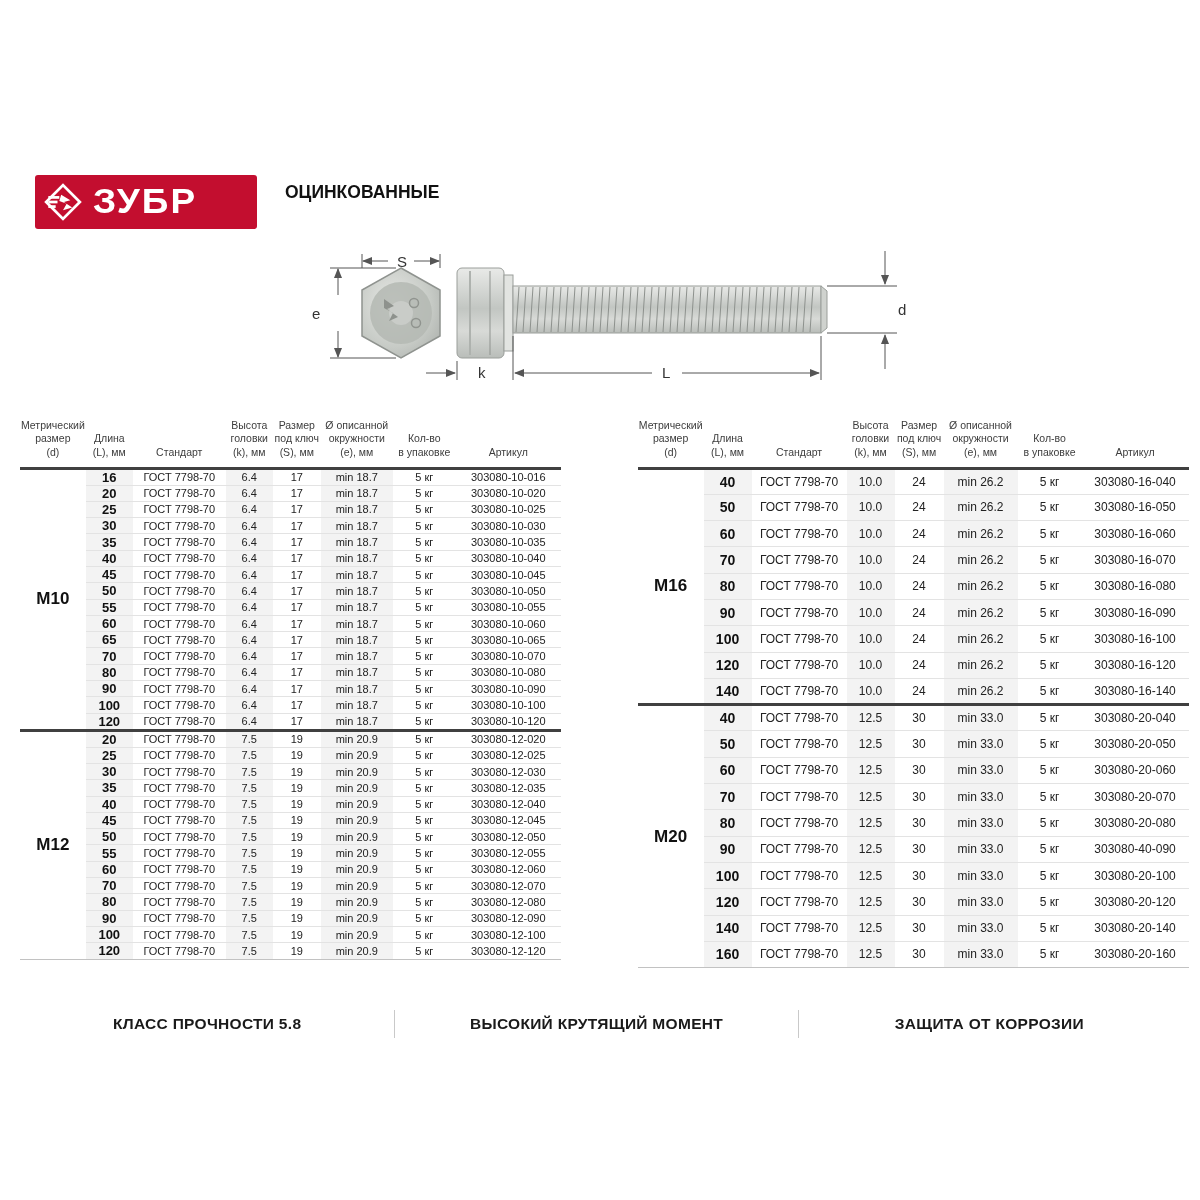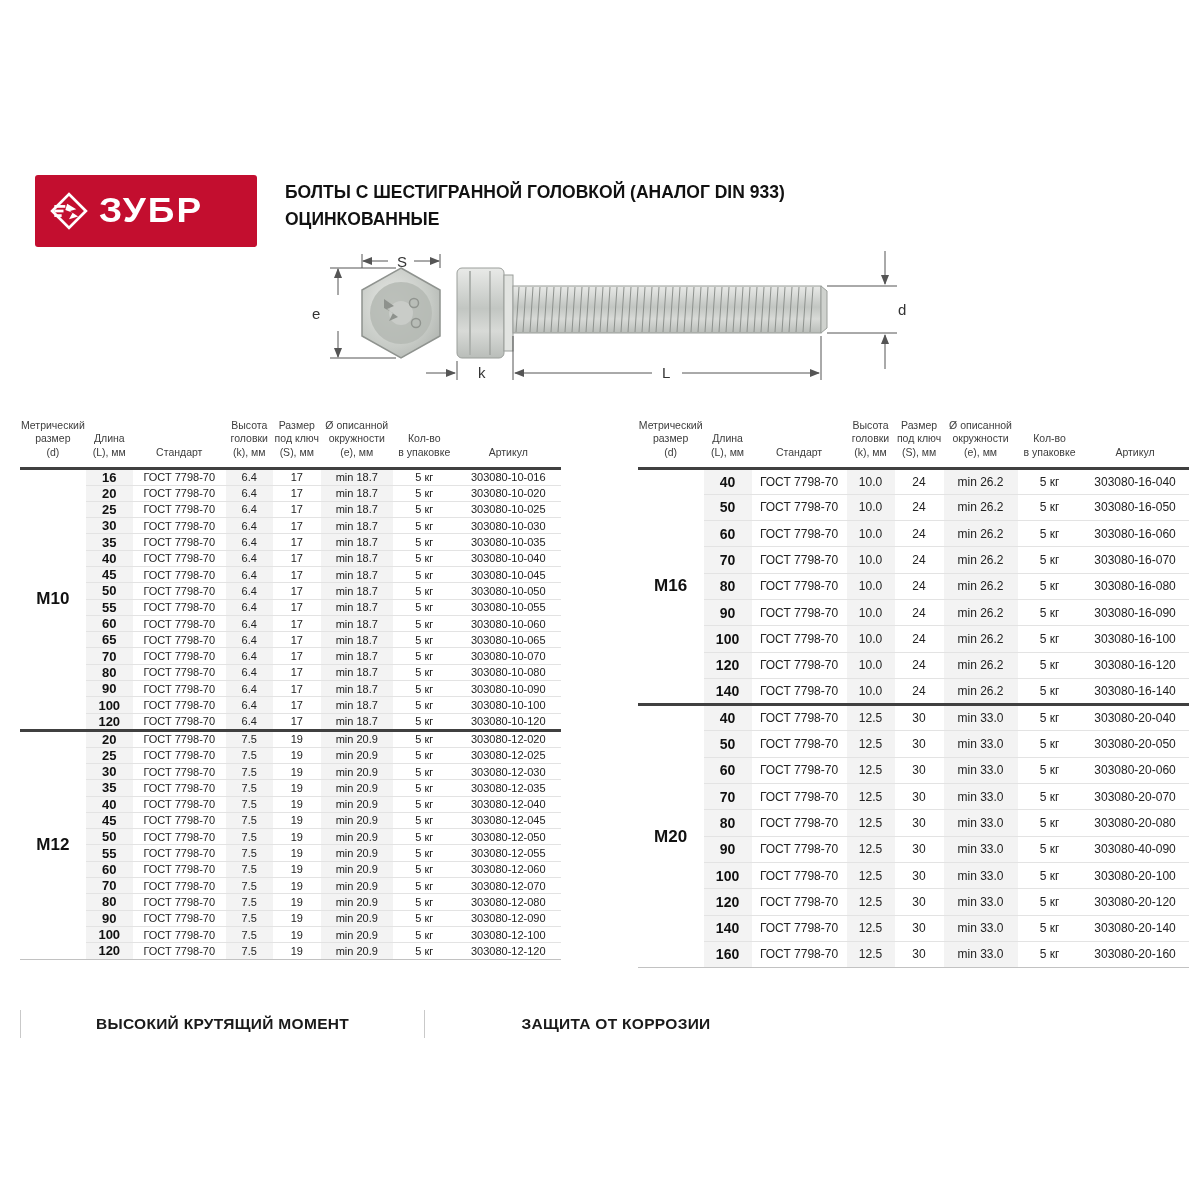--- a/index.html
+++ b/index.html
@@ -1,22 +1,22 @@
 <!DOCTYPE html>
 <html><head>
 <meta charset="utf-8">
 <style>
   * { margin:0; padding:0; box-sizing:border-box; }
   html,body { background:#fff; }
   body { font-family:"Liberation Sans","DejaVu Sans",sans-serif; color:#1c1c1c; }
   .page { position:relative; width:1200px; height:1200px; background:#ffffff; overflow:hidden; }
 
   
-  .logo { position:absolute; left:35px; top:175px; width:222px; height:72px;
-          background:#c30e2f; border-radius:3px; display:flex; align-items:center; padding-left:12px; }
+  .logo { position:absolute; left:35px; top:175px; width:222px; height:54px;
+          background:#c30e2f; border-radius:3px; display:flex; align-items:center; padding-left:6px; }
   .logo-icon { width:44px; height:44px; flex:0 0 44px; }
   .logo-text { color:#fff; font-weight:800; font-size:37px; letter-spacing:2px; margin-left:8px; transform:scaleY(0.95); }
   .title { position:absolute; left:285px; top:179px; font-weight:700; font-size:17.5px; line-height:1.55; color:#111; }
 
   
   .diagram { position:absolute; left:300px; top:243px; width:620px; height:152px; }
   .dim-label { font-size:15px; fill:#333; font-family:"Liberation Sans",sans-serif; }
 
   
   .tables { position:absolute; left:20px; top:418px; width:1160px; display:flex; }
@@ -55,21 +55,20 @@
       <rect x="11" y="11" width="26" height="26" transform="rotate(45 24 24)" fill="none" stroke="#ffffff" stroke-width="3"></rect>
       <path d="M8 19 h12" stroke="#ffffff" stroke-width="3" fill="none"></path>
       <path d="M8 24 h10" stroke="#ffffff" stroke-width="3" fill="none"></path>
       <path d="M8 29 h8" stroke="#ffffff" stroke-width="3" fill="none"></path>
       <path d="M22 16 L32 22 L25 24 L34 30 L24 33 L28 26 L20 23 Z" fill="#ffffff"></path>
     </svg>
     <div class="logo-text">ЗУБР</div>
   </div>
 
   <div class="title">
-    <div>БОЛТЫ С ШЕСТИГРАННОЙ ГОЛОВКОЙ (АНАЛОГ DIN 933)</div>
     <div>ОЦИНКОВАННЫЕ</div>
   </div>
 
   <div class="diagram">
     <svg width="620" height="152" viewBox="0 0 620 152">
       <defs>
         <marker id="arrR" markerWidth="10" markerHeight="8" refX="9" refY="4" orient="auto">
           <path d="M0 0 L10 4 L0 8 Z" fill="#555"></path>
         </marker>
         <linearGradient id="metalV" x1="0" y1="0" x2="0" y2="1">
@@ -694,19 +693,20 @@
               <td class="band">min 33.0</td>
               <td class="">5 кг</td>
               <td class="">303080-20-160</td>
             </tr>
           </tbody>
         </table>
       </div>
   </div>
 
   <div class="footer">
+    <div class="footer-item f1">КЛАСС ПРОЧНОСТИ 5.8</div>
     <div class="footer-divider"></div>
     <div class="footer-item f2">ВЫСОКИЙ КРУТЯЩИЙ МОМЕНТ</div>
     <div class="footer-divider"></div>
     <div class="footer-item f3">ЗАЩИТА ОТ КОРРОЗИИ</div>
   </div>
 
 </div>
 
 </body></html>

